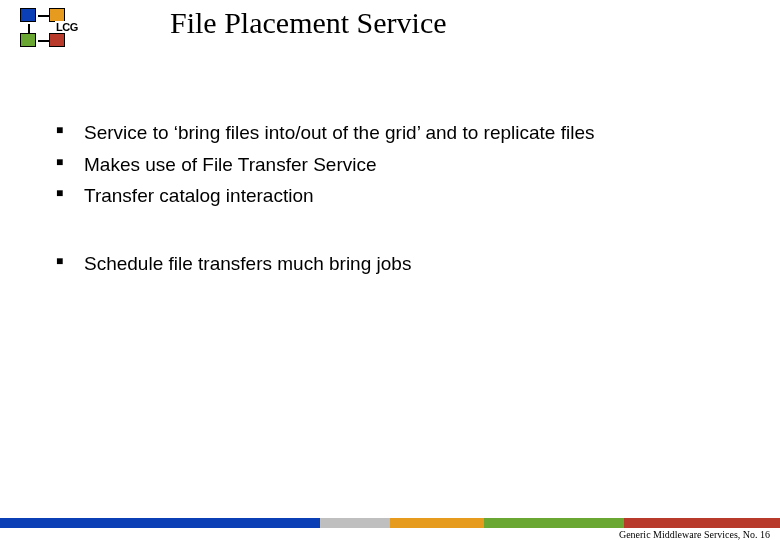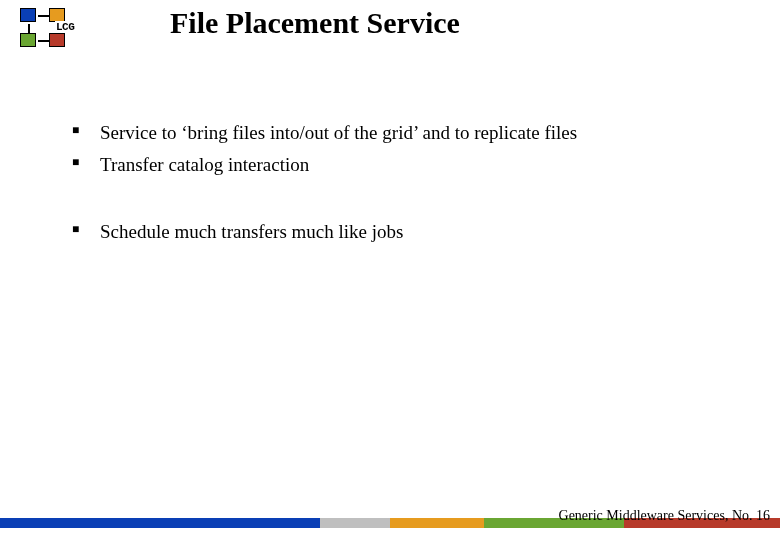--- a/index.html
+++ b/index.html
@@ -57,34 +57,34 @@
   }
   .lcg-dash-v {
     position: absolute;
     border-left: 2px dashed #000;
     width: 0;
   }
   .lcg-label {
     position: absolute;
     top: 13px;
     left: 35px;
-    font-family: Liberation Mono, monospace;
+    font-family: Liberation Sans, sans-serif;
     font-size: 11px;
     font-weight: bold;
     color: #000;
     background: #fff;
     padding: 0 1px;
     letter-spacing: -0.5px;
   }
   .title {
     position: absolute;
     top: 6px;
     left: 170px;
     font-size: 30px;
-    font-weight: bold;
+    font-weight: normal;
     color: #000;
     font-family: "Comic Sans MS", cursive;
   }
   .egee-logo {
     position: absolute;
     top: 6px;
     right: 18px;
     width: 110px;
     height: 40px;
   }
@@ -111,25 +111,25 @@
     left: 40px;
     font-family: Arial, Helvetica, sans-serif;
     font-size: 6px;
     line-height: 7px;
     color: #b0b5bb;
     white-space: pre;
   }
   .content {
     position: absolute;
     top: 120px;
-    left: 72px;
+    left: 56px;
     width: 640px;
     font-size: 19px;
     color: #000;
-    font-family: Liberation Serif, serif;
+    font-family: Liberation Sans, sans-serif;
   }
   ul.bullets {
     list-style: none;
     padding: 0;
     margin: 0;
   }
   ul.bullets li {
     position: relative;
     padding-left: 28px;
     margin-bottom: 6px;
@@ -165,23 +165,23 @@
   }
   .band-green {
     position: absolute; left:62%; top:0; height:10px; width:18%; background:#6aa632;
   }
   .band-red {
     position: absolute; left:80%; top:0; height:10px; width:20%; background:#b73a2a;
   }
   .footer-text {
     position: absolute;
     right: 10px;
-    bottom: 16px;
+    bottom: 0px;
     font-family: "Comic Sans MS", cursive;
-    font-size: 14px;
+    font-size: 10px;
     color: #000;
   }
 </style>
 </head>
 <body>
 
 <div class="slide">
 
   <div class="header">
 
@@ -200,25 +200,26 @@
     </div>
 
     <div class="title">File Placement Service</div>
 
 
   </div>
 
   <div class="content">
     <ul class="bullets">
       <li>Service to ‘bring files into/out of the grid’ and to replicate files</li>
+      <li>Makes use of File Transfer Service</li>
       <li>Transfer catalog interaction</li>
     </ul>
     <div class="gap"></div>
     <ul class="bullets">
-      <li>Schedule much transfers much like jobs</li>
+      <li>Schedule file transfers much bring jobs</li>
     </ul>
   </div>
 
   <div class="footer-band">
     <div class="band-blue"></div>
     <div class="band-grey"></div>
     <div class="band-orange"></div>
     <div class="band-green"></div>
     <div class="band-red"></div>
   </div>

